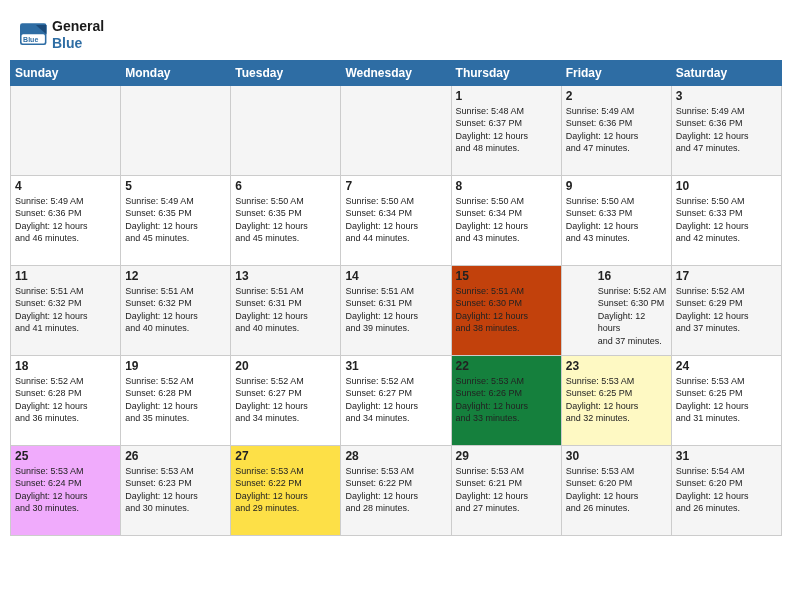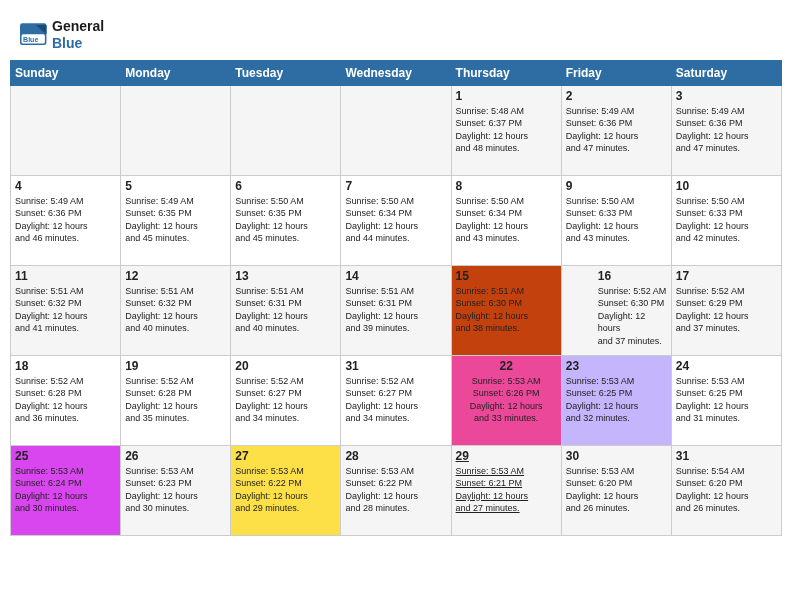--- a/index.html
+++ b/index.html
@@ -270,44 +270,44 @@
 Daylight: 12 hours
 and 34 minutes.</div>
         </td>
         <td style="background: rgb(255, 255, 255);">
           <span class="day-number">31</span>
           <div class="cell-content" style="white-space: pre-line;">Sunrise: 5:52 AM
 Sunset: 6:27 PM
 Daylight: 12 hours
 and 34 minutes.</div>
         </td>
-        <td style="background: #ec4899; text-align: center;">
+        <td style="background: #15803d;">
           <span class="day-number">22</span>
           <div class="cell-content" style="white-space: pre-line;">Sunrise: 5:53 AM
 Sunset: 6:26 PM
 Daylight: 12 hours
 and 33 minutes.</div>
         </td>
-        <td style="background: #c4b5fd;">
+        <td style="background: #fef9c3;">
           <span class="day-number">23</span>
           <div class="cell-content" style="white-space: pre-line;">Sunrise: 5:53 AM
 Sunset: 6:25 PM
 Daylight: 12 hours
 and 32 minutes.</div>
         </td>
         <td style="background: rgb(255, 255, 255);">
           <span class="day-number">24</span>
           <div class="cell-content" style="white-space: pre-line;">Sunrise: 5:53 AM
 Sunset: 6:25 PM
 Daylight: 12 hours
 and 31 minutes.</div>
         </td>
       </tr>
       <tr>
-        <td style="background: #d946ef; margin-top: 36px;">
+        <td style="background: #f0abfc; margin-top: 36px;">
           <span class="day-number">25</span>
           <div class="cell-content" style="white-space: pre-line;">Sunrise: 5:53 AM
 Sunset: 6:24 PM
 Daylight: 12 hours
 and 30 minutes.</div>
         </td>
         <td style="background: rgb(245, 245, 245);">
           <span class="day-number">26</span>
           <div class="cell-content" style="white-space: pre-line;">Sunrise: 5:53 AM
 Sunset: 6:23 PM
@@ -321,21 +321,21 @@
 Daylight: 12 hours
 and 29 minutes.</div>
         </td>
         <td style="background: rgb(245, 245, 245); margin-top: 24px;">
           <span class="day-number">28</span>
           <div class="cell-content" style="white-space: pre-line;">Sunrise: 5:53 AM
 Sunset: 6:22 PM
 Daylight: 12 hours
 and 28 minutes.</div>
         </td>
-        <td style="background: rgb(245, 245, 245); text-decoration: underline;">
+        <td style="background: rgb(245, 245, 245);">
           <span class="day-number">29</span>
           <div class="cell-content" style="white-space: pre-line;">Sunrise: 5:53 AM
 Sunset: 6:21 PM
 Daylight: 12 hours
 and 27 minutes.</div>
         </td>
         <td style="background: rgb(245, 245, 245);">
           <span class="day-number">30</span>
           <div class="cell-content" style="white-space: pre-line;">Sunrise: 5:53 AM
 Sunset: 6:20 PM

